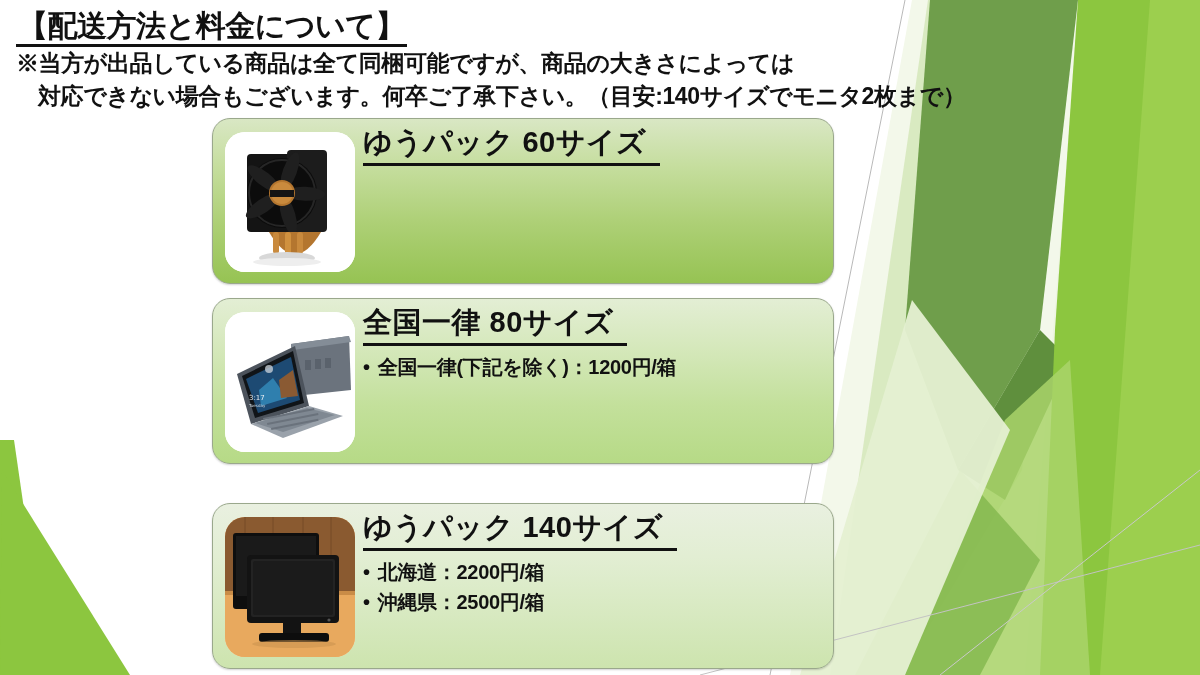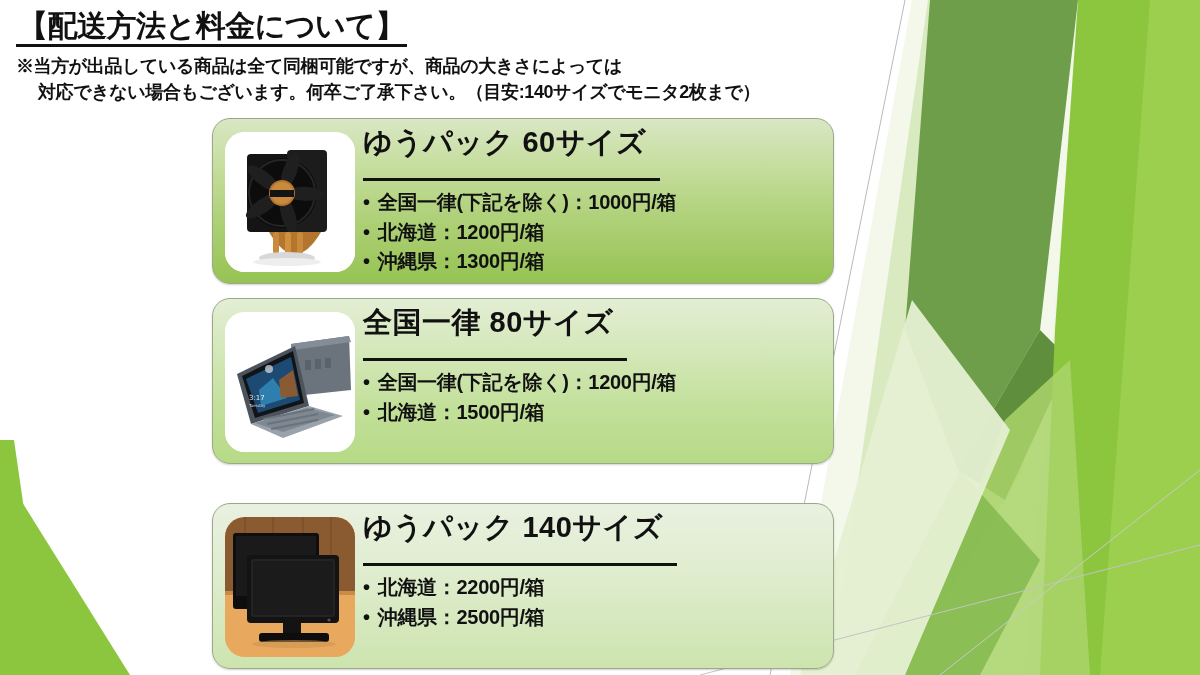--- a/index.html
+++ b/index.html
@@ -20,21 +20,21 @@
 
   
   .header { position:absolute; left:16px; top:8px; width:960px; z-index:5; }
   .title-line {
     font-size:30px; font-weight:bold; color:#111;
     letter-spacing:-0.5px; line-height:1.18;
     border-bottom:3px solid #111;
     display:inline-block; padding:0 2px 1px 2px;
     white-space:nowrap;
   }
-  .note { margin-top:7px; font-size:18px; font-weight:bold; color:#111;
+  .note { font-size:23px; font-weight:bold; color:#111;
           line-height:1.42; letter-spacing:-0.4px; white-space:nowrap; }
   .note .l2 { display:block; padding-left:22px; }
 
   
   .card {
     position:absolute; left:212px; width:622px; height:166px;
     border-radius:18px;
     border:1px solid #9aa88c;
     box-shadow:0 1px 2px rgba(0,0,0,.18);
     overflow:hidden;
@@ -51,21 +51,21 @@
     background:#ffffff;
   }
   .thumb svg { display:block; width:130px; height:140px; }
 
   .card-body { position:absolute; left:150px; top:6px; right:10px; }
   .card-title {
     font-size:29px; font-weight:bold; color:#111;
     letter-spacing:0.5px; line-height:1.18;
     display:inline-block;
     border-bottom:3px solid #111;
-    padding:0 14px 19px 0;
+    padding:0 14px 4px 0;
     white-space:nowrap;
   }
   .bullets { margin-top:7px; list-style:none; }
   .bullets li {
     font-size:20px; font-weight:bold; color:#111;
     line-height:1.48; letter-spacing:-0.3px;
     white-space:nowrap;
   }
   .bullets li::before { content:"\2022"; margin-right:8px; }
 </style>
@@ -127,25 +127,20 @@
           <rect x="48" y="100" width="6" height="22" rx="3" fill="#c98a3d"></rect>
           <rect x="60" y="100" width="6" height="24" rx="3" fill="#d0913f"></rect>
           <rect x="72" y="100" width="6" height="22" rx="3" fill="#c98a3d"></rect>
           <ellipse cx="62" cy="126" rx="28" ry="6" fill="#d8d8d8"></ellipse>
           <ellipse cx="62" cy="130" rx="34" ry="4" fill="#eeeeee"></ellipse>
         </g>
       </svg>
     </div>
     <div class="card-body">
       <div class="card-title">ゆうパック 60サイズ</div>
-      <ul class="bullets">
-        <li>全国一律(下記を除く)：1000円/箱</li>
-        <li>北海道：1200円/箱</li>
-        <li>沖縄県：1300円/箱</li>
-      </ul>
     </div>
   </div>
 
   <div class="card" id="card-1">
     <div class="thumb">
       <svg viewBox="0 0 130 140" preserveAspectRatio="none">
         <rect width="130" height="140" fill="#ffffff"></rect>
 
         <polygon points="66,32 124,24 126,78 70,84" fill="#6b737d"></polygon>
         <polygon points="66,32 124,24 126,30 68,38" fill="#848d97"></polygon>
@@ -170,21 +165,20 @@
           <rect x="38" y="106" width="52" height="2" transform="rotate(-11 38 106)"></rect>
           <rect x="42" y="111" width="52" height="2" transform="rotate(-11 42 111)"></rect>
           <rect x="46" y="116" width="48" height="2" transform="rotate(-11 46 116)"></rect>
         </g>
       </svg>
     </div>
     <div class="card-body">
       <div class="card-title">全国一律 80サイズ</div>
       <ul class="bullets">
         <li>全国一律(下記を除く)：1200円/箱</li>
-        <li>北海道：1500円/箱</li>
       </ul>
     </div>
   </div>
 
   <div class="card" id="card-2">
     <div class="thumb">
       <svg viewBox="0 0 130 140" preserveAspectRatio="none">
         <rect width="130" height="140" fill="#f0b36b"></rect>
         <rect x="0" y="0" width="130" height="74" fill="#8a5a30"></rect>
         <g stroke="#6e4624" stroke-width="1" opacity="0.7">

